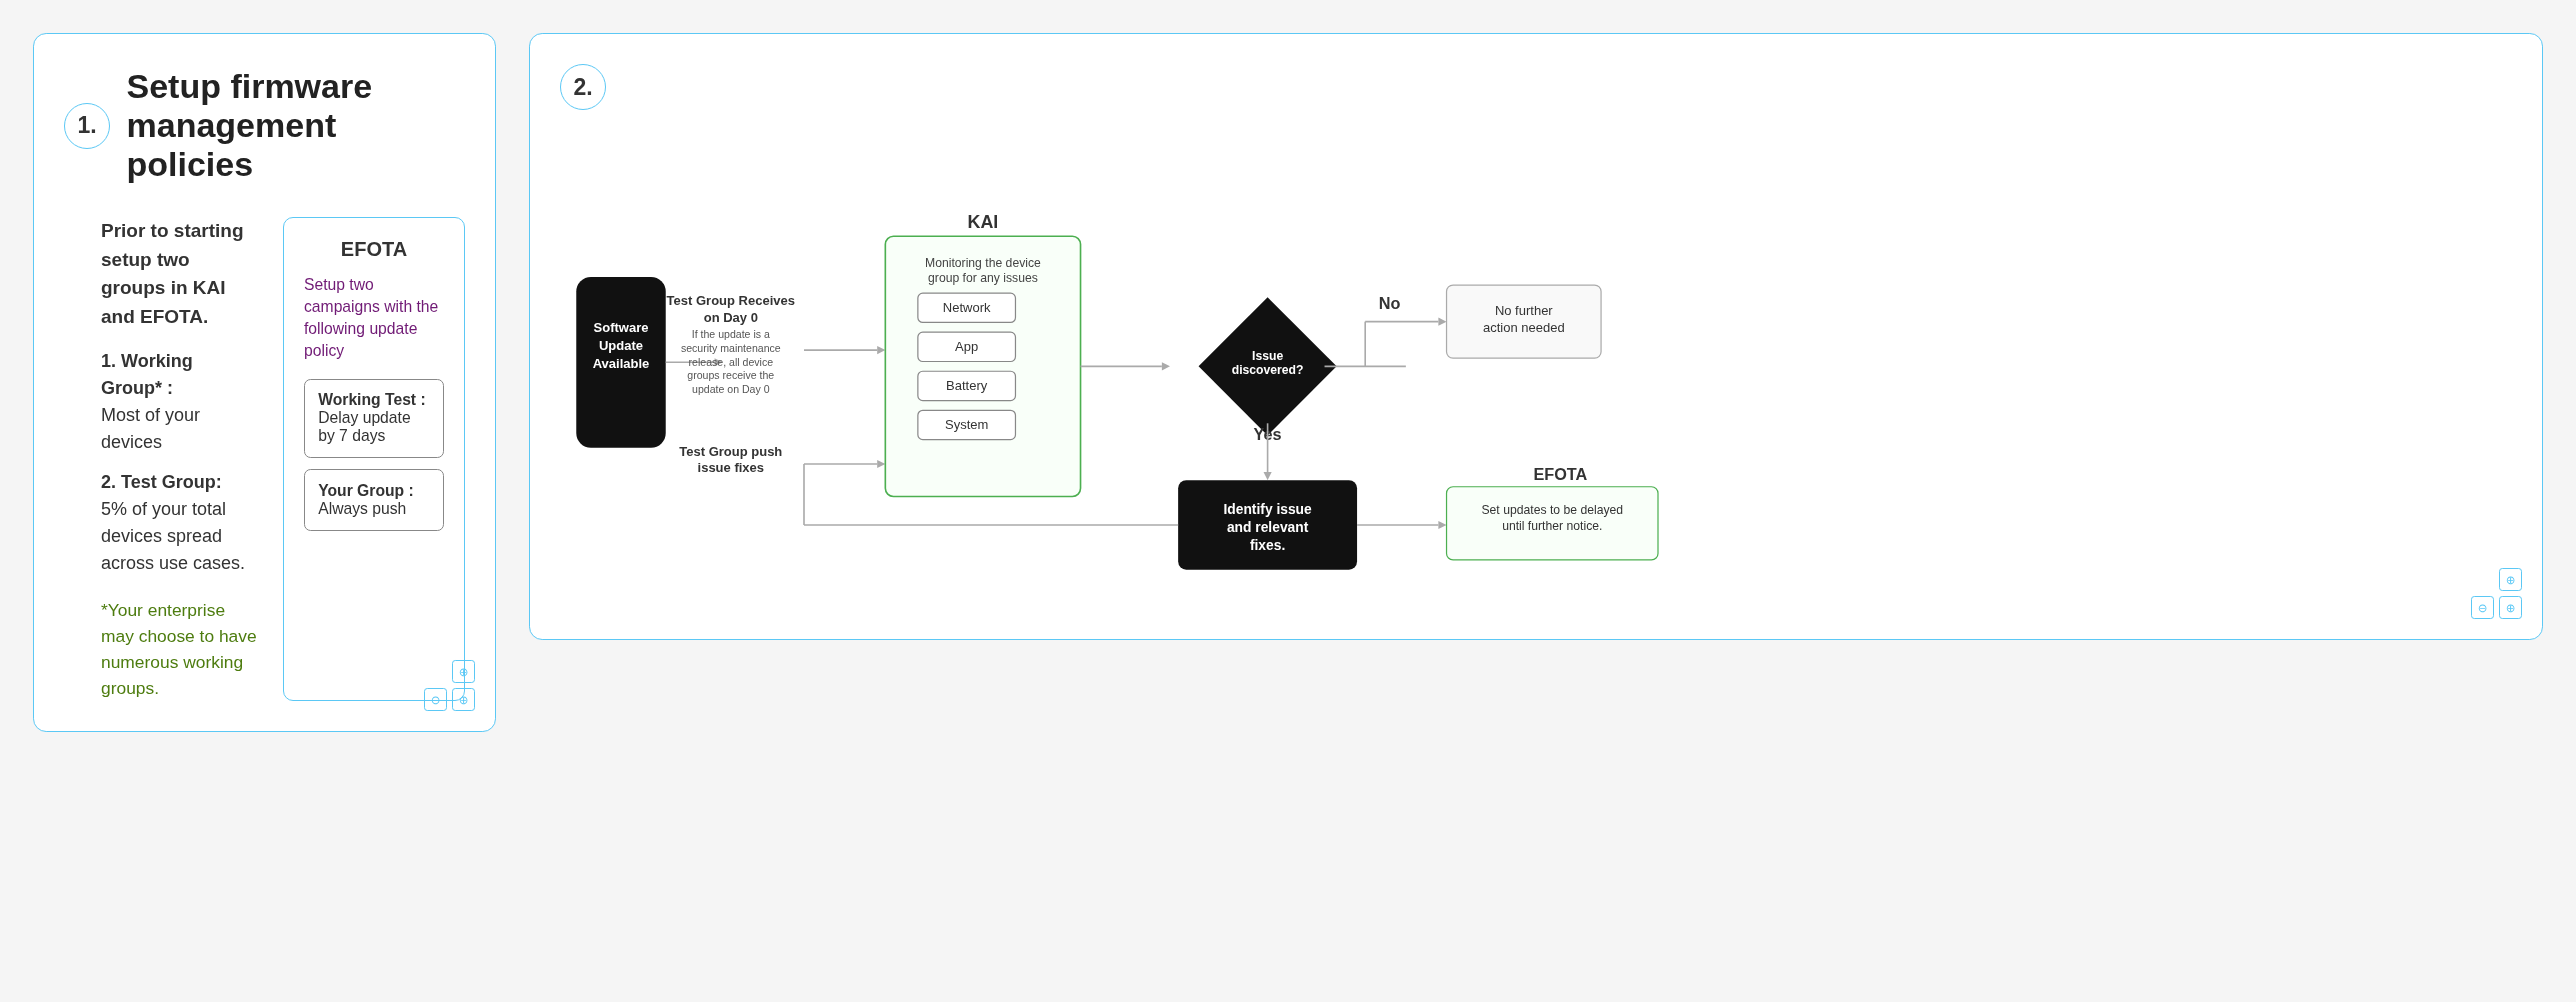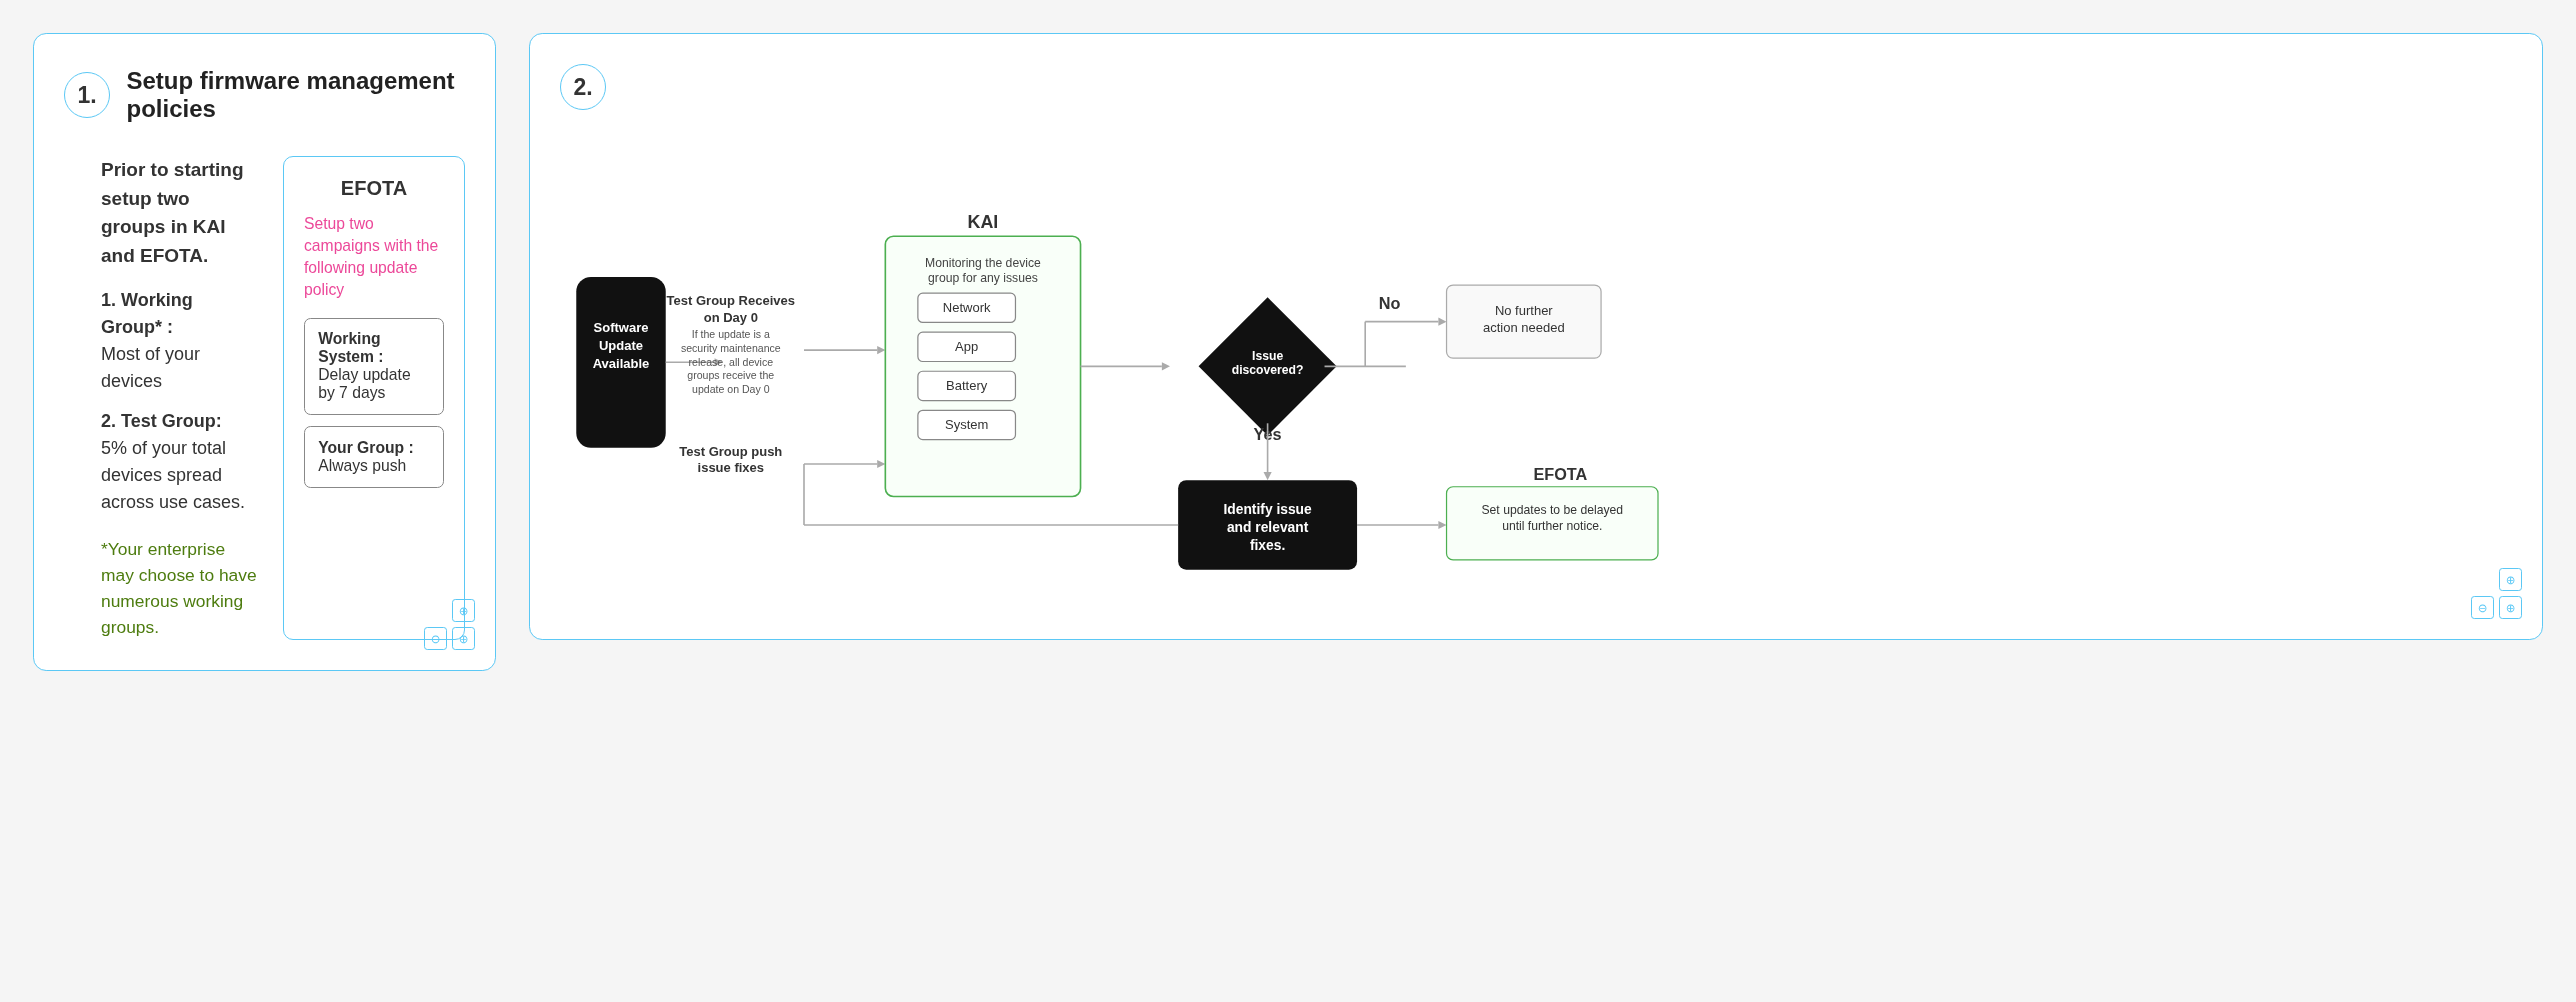--- a/index.html
+++ b/index.html
@@ -46,21 +46,21 @@
       display: flex;
       align-items: center;
       justify-content: center;
       font-size: 23px;
       font-weight: bold;
       color: #333;
       flex-shrink: 0;
       background: #fff;
     }
     .panel-title {
-      font-size: 24px;
+      font-size: 34px;
       font-weight: bold;
       color: #222;
     }
 
     .left-content {
       display: flex;
       gap: 25px;
     }
     .left-text {
       flex: 1;
@@ -99,21 +99,21 @@
     }
     .efota-label {
       text-align: center;
       font-size: 20px;
       font-weight: bold;
       color: #333;
       margin-bottom: 13.2px;
     }
     .efota-intro {
       font-size: 15.7px;
-      color: #ec4899;
+      color: #701a75;
       margin-bottom: 16.5px;
       line-height: 1.4;
     }
     .efota-card {
       border: 1.7px solid #888;
       border-radius: 6.6px;
       padding: 11.6px 13.2px;
       margin-bottom: 11.6px;
       font-size: 15.7px;
       color: #333;
@@ -208,21 +208,21 @@
             <span>5% of your total devices spread across use cases.</span>
           </li>
         </ol>
         <div class="footnote">*Your enterprise may choose to have numerous working groups.</div>
       </div>
 
       <div class="efota-box">
         <div class="efota-label">EFOTA</div>
         <div class="efota-intro">Setup two campaigns with the following update policy</div>
         <div class="efota-card">
-          <div class="card-title">Working System :</div>
+          <div class="card-title">Working Test :</div>
           <div>Delay update by 7 days</div>
         </div>
         <div class="efota-card">
           <div class="card-title">Your Group :</div>
           <div>Always push</div>
         </div>
       </div>
     </div>
 
     <div class="panel-icons">

